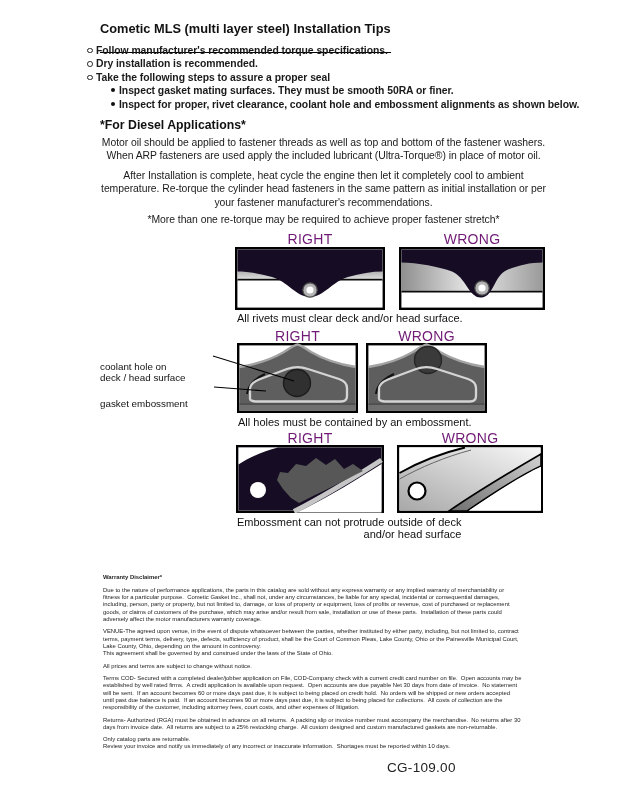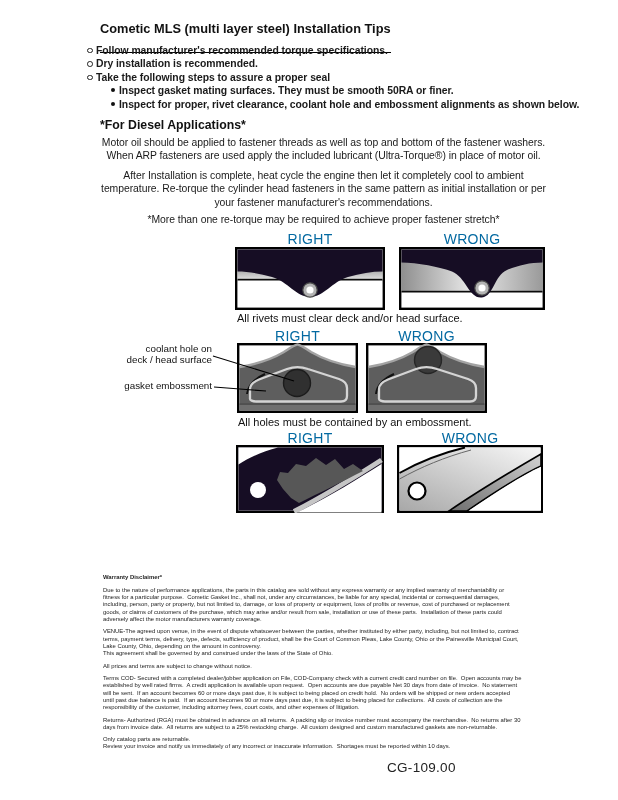--- a/index.html
+++ b/index.html
@@ -17,23 +17,23 @@
   
   .bullet{white-space:nowrap;font-size:10.4px;line-height:12px;letter-spacing:-0.05px;font-weight:bold;}
   .bullet .mk{position:absolute;display:block;}
   .mk-open{width:3.6px;height:3.6px;border:1px solid #222;border-radius:50%;left:-9px;top:3.2px;background:#fff;}
   .mk-fill{width:4px;height:4px;background:#111;border-radius:50%;left:-8.5px;top:3.4px;}
   
   .sect-h{font-size:12.3px;font-weight:bold;color:#111;white-space:nowrap;text-align:center;}
   
   .para{font-size:10.4px;line-height:13.3px;letter-spacing:-0.05px;width:447px;white-space:pre-wrap;text-align:center;}
   
-  .fig-label{font-size:14px;color:#0369a1;text-align:center;letter-spacing:0.3px;}
+  .fig-label{font-size:14px;color:#701a75;text-align:center;letter-spacing:0.3px;}
   .fig-cap{font-size:11px;color:#111;line-height:12.2px;white-space:nowrap;text-align:right;}
-  .side-label{font-size:9.8px;line-height:10.6px;color:#111;text-align:right;width:112px;}
+  .side-label{font-size:9.8px;line-height:10.6px;color:#111;text-align:left;width:112px;margin-top:18px;}
   
   .disc{left:103px;top:574px;width:419px;font-size:5.9px;line-height:7.15px;color:#1c1c1c;}
   .disc .h{font-weight:bold;margin:0 0 6px 0;}
   .disc p{margin:0 0 5.5px 0;white-space:pre-wrap;}
   .disc p.tight{margin:0;}
   .footer-code{left:387px;top:760px;font-size:13.5px;letter-spacing:0.3px;color:#222;}
   svg{display:block;}
   .overlay{pointer-events:none;}
 </style>
 </head>
@@ -169,20 +169,22 @@
   <rect x="2.5" y="2.5" width="141" height="63" fill="url(#g3a)"></rect>
   <path d="M2.5,2.5 H68 C45,8 22,17 2.5,28 Z" fill="#ffffff"></path>
   <path d="M2.5,28 C22,17 45,8 68,2.5" stroke="#000" stroke-width="2" fill="none"></path>
   <path d="M2.5,34 C24,22 48,12 74,5" stroke="#666" stroke-width="1" fill="none"></path>
   <path d="M144,9 C113,27 81,46 52,66 L70,66 C98,47 124,30 144,21 Z" fill="url(#g3b)" stroke="#000" stroke-width="1.6"></path>
   <path d="M144,21.8 C124.5,30.5 99,47.5 72,65.5 L144,65.5 Z" fill="#ffffff"></path>
   <circle cx="20" cy="46" r="8.5" fill="#ffffff" stroke="#000" stroke-width="2.2"></circle>
 </svg>
 
 <div class="abs fig-cap" style="left:237px;top:516px">
+  <div>Embossment can not protrude outside of deck</div>
+  <div>and/or head surface</div>
 </div>
 
 <div class="abs disc">
   <div class="h">Warranty Disclaimer*</div>
   <p>Due to the nature of performance applications, the parts in this catalog are sold without any express warranty or any implied warranty of merchantability or fitness for a particular purpose.  Cometic Gasket Inc., shall not, under any circumstances, be liable for any special, incidental or consequential damages, including, person, party or property, but not limited to, damage, or loss of property or equipment, loss of profits or revenue, cost of purchased or replacement goods, or claims of customers of the purchase, which may arise and/or result from sale, installation or use of these parts.  Installation of these parts could adversely affect the motor manufacturers warranty coverage.</p>
   <p class="tight">VENUE-The agreed upon venue, in the event of dispute whatsoever between the parties, whether instituted by either party, including, but not limited to, contract terms, payment terms, delivery, type, defects, sufficiency of product, shall be the Court of Common Pleas, Lake County, Ohio or the Painesville Municipal Court, Lake County, Ohio, depending on the amount in controversy.</p>
   <p>This agreement shall be governed by and construed under the laws of the State of Ohio.</p>
   <p>All prices and terms are subject to change without notice.</p>
   <p>Terms COD- Secured with a completed dealer/jobber application on File, COD-Company check with a current credit card number on file.  Open accounts may be established by well rated firms.  A credit application is available upon request.  Open accounts are due payable Net 30 days from date of invoice.  No statement will be sent.  If an account becomes 60 or more days past due, it is subject to being placed on credit hold.  No orders will be shipped or new orders accepted until past due balance is paid.  If an account becomes 90 or more days past due, it is subject to being placed for collections.  All costs of collection are the responsibility of the customer, including attorney fees, court costs, and other expenses of litigation.</p>
   <p>Returns- Authorized (RGA) must be obtained in advance on all returns.  A packing slip or invoice number must accompany the merchandise.  No returns after 30 days from invoice date.  All returns are subject to a 25% restocking charge.  All custom designed and custom manufactured gaskets are non-returnable.</p>

